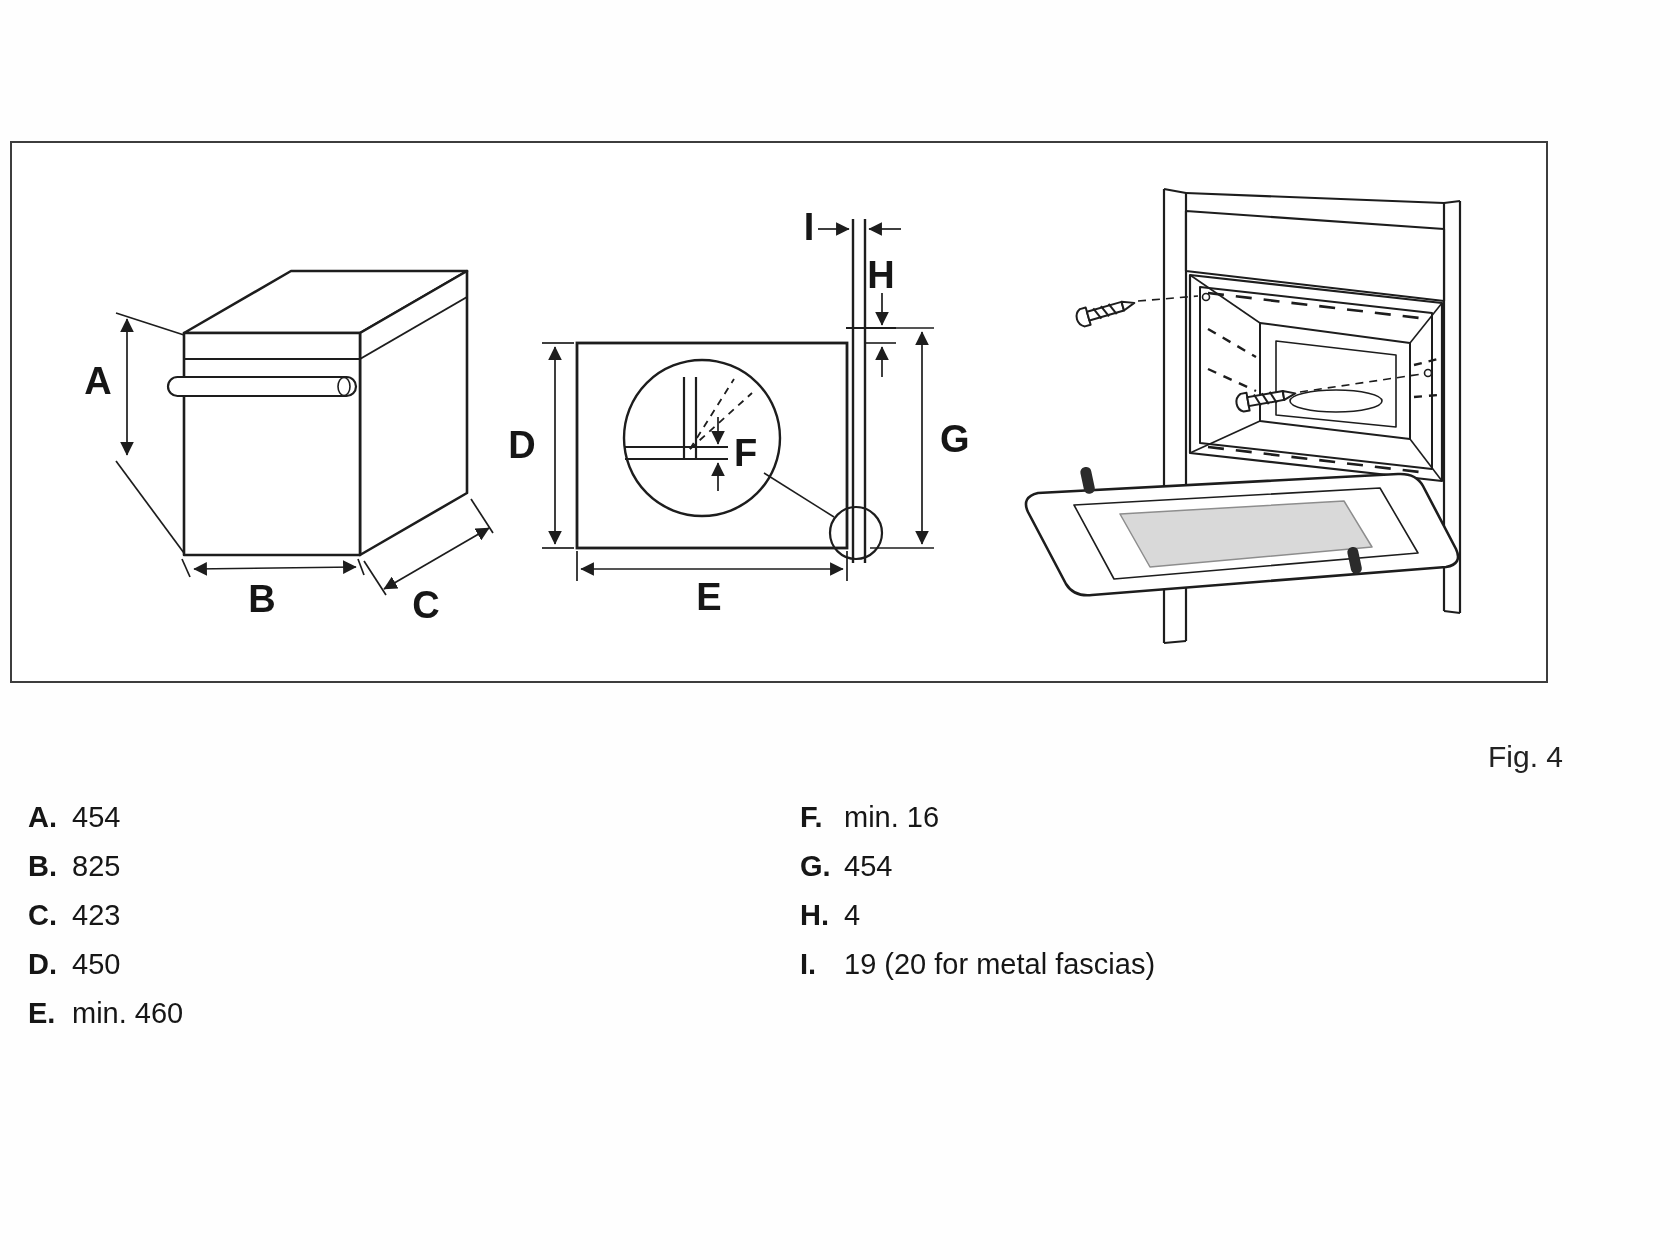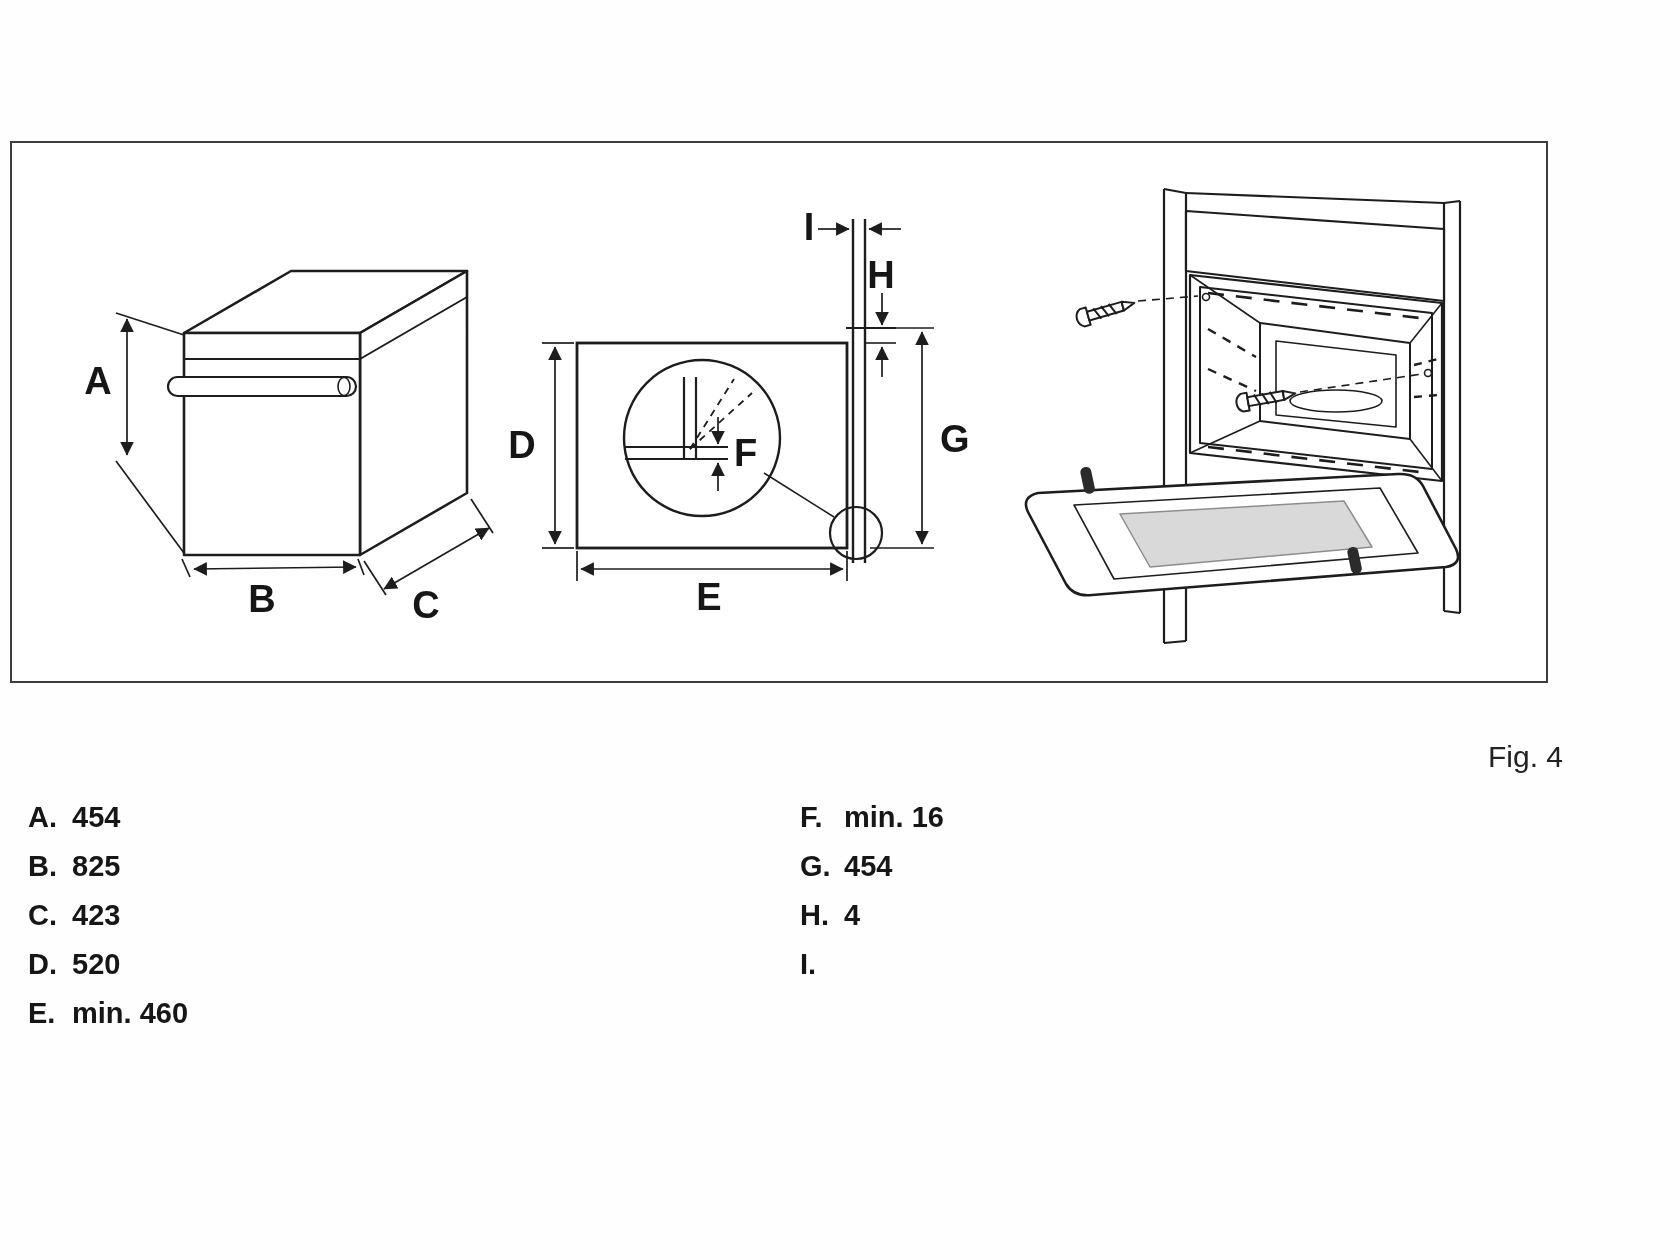--- a/index.html
+++ b/index.html
@@ -22,21 +22,21 @@
     position:absolute;left:1488px;top:716px;
     font-size:30px;color:#222;margin-top:24px;
   }
   .legend{position:absolute;left:0;top:800px;width:1680px;}
   .legend-col{position:absolute;top:0;}
   .legend-row{
     display:flex;align-items:baseline;
     font-size:29px;line-height:34px;margin-bottom:15px;white-space:nowrap;
   }
   .legend-row .k{font-weight:bold;width:44px;flex:0 0 44px;}
-  .legend-row .v{font-weight:bold;}
+  .legend-row .v{font-weight:normal;}
 </style>
 </head>
 <body>
 
 <div class="page">
 
   <div class="frame">
     <svg width="1534" height="538" viewBox="0 0 1534 538" xmlns="http://www.w3.org/2000/svg">
       <defs>
         <marker id="arr" viewBox="0 0 10 10" refX="9.5" refY="5" markerWidth="8" markerHeight="8" orient="auto-start-reverse">
@@ -202,21 +202,21 @@
       <div class="legend-row">
         <span class="k">B.</span>
         <span class="v">825</span>
       </div>
       <div class="legend-row">
         <span class="k">C.</span>
         <span class="v">423</span>
       </div>
       <div class="legend-row">
         <span class="k">D.</span>
-        <span class="v">520</span>
+        <span class="v">450</span>
       </div>
       <div class="legend-row">
         <span class="k">E.</span>
         <span class="v">min. 460</span>
       </div>
     </div>
     <div class="legend-col" style="left:800px;">
       <div class="legend-row">
         <span class="k">F.</span>
         <span class="v">min. 16</span>
@@ -224,17 +224,18 @@
       <div class="legend-row">
         <span class="k">G.</span>
         <span class="v">454</span>
       </div>
       <div class="legend-row">
         <span class="k">H.</span>
         <span class="v">4</span>
       </div>
       <div class="legend-row">
         <span class="k">I.</span>
+        <span class="v">19 (20 for metal fascias)</span>
       </div>
     </div>
   </div>
 
 </div>
 
 </body></html>

